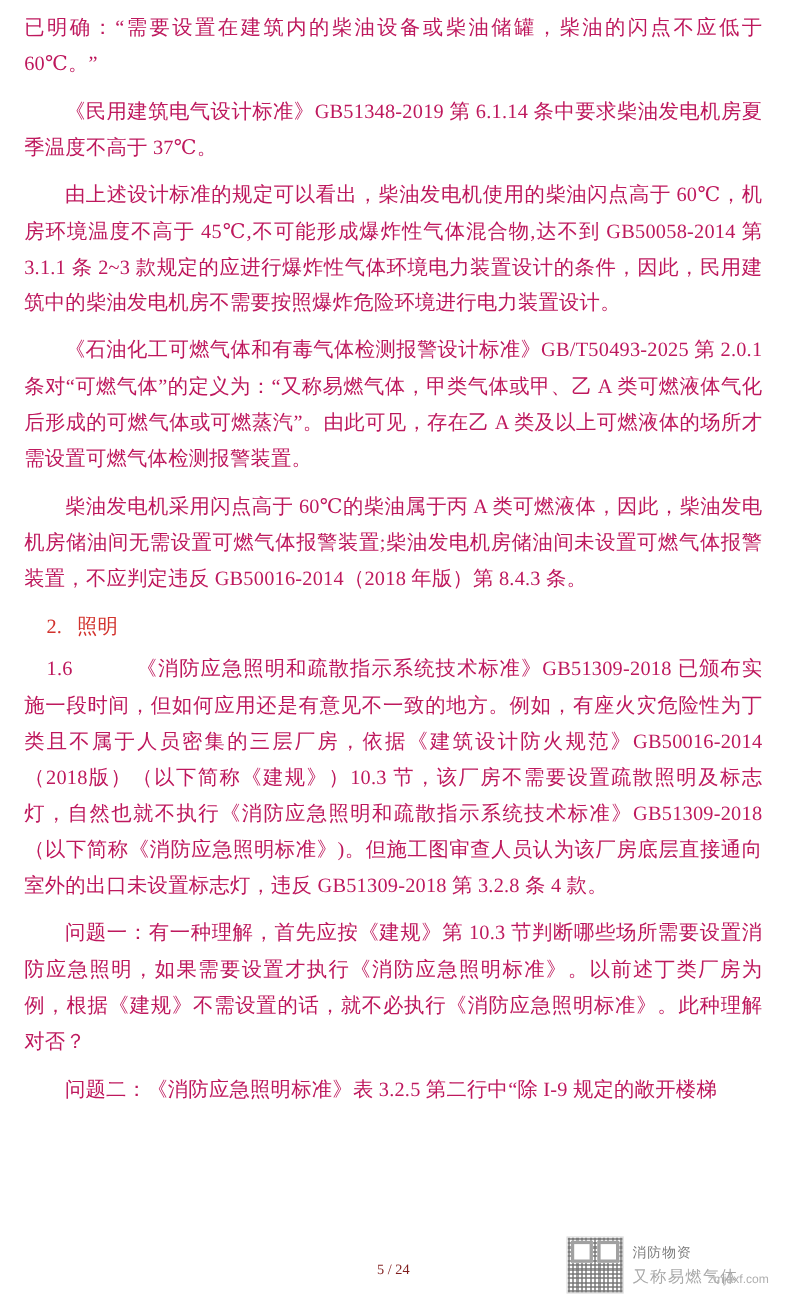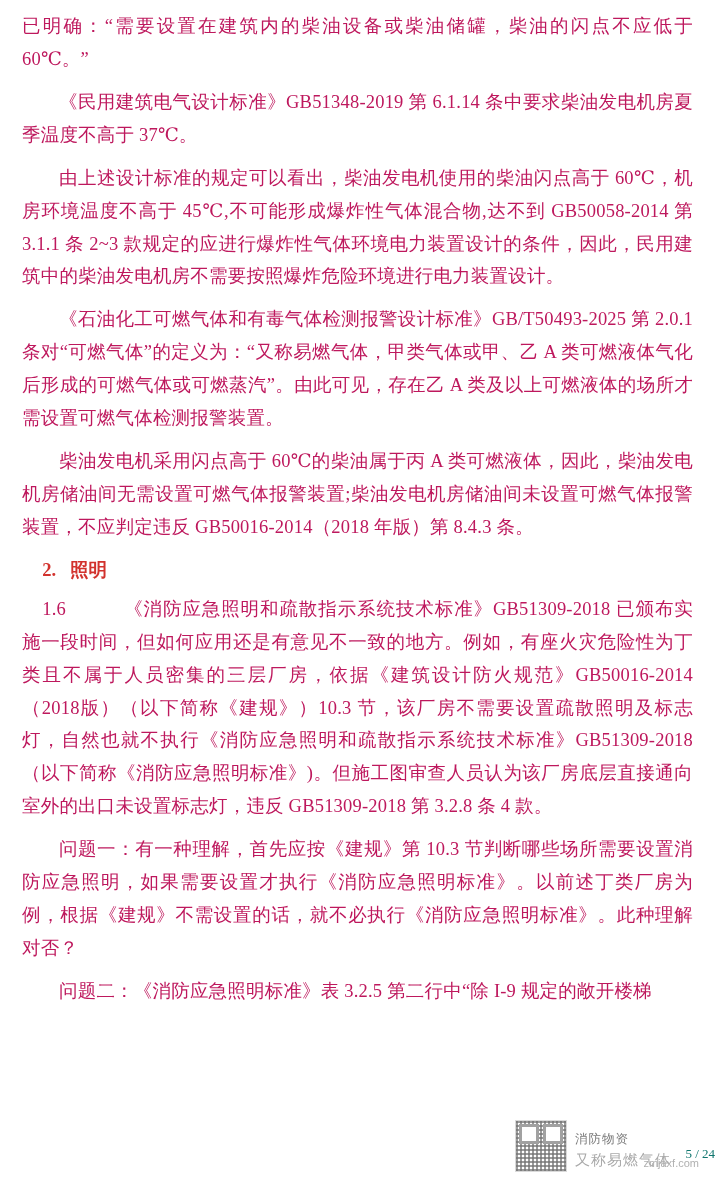--- a/index.html
+++ b/index.html
@@ -39,46 +39,46 @@
   }
   .gap-before {
     margin-top: 22px;
   }
   .section-head {
     font-size: 18.5px;
     line-height: 1.78;
     margin: 0 0 6px 0;
     text-indent: 1.1em;
     color: #d2322d;
-    font-weight: bold;
   }
   .sub-head {
     text-indent: 1.1em;
   }
   .tabgap {
     display: inline-block;
     width: 3.1em;
   }
   .footer-page {
     position: absolute;
     left: 0;
     right: 0;
     bottom: 26px;
-    text-align: right;
+    text-align: center;
     font-size: 13px;
-    color: #0f766e;
+    color: #7f1d1d;
     font-family: "Liberation Serif", serif;
   }
   .watermark {
     position: absolute;
     right: 14px;
     bottom: 8px;
     width: 186px;
     height: 60px;
     display: flex;
+    align-items: center;
     gap: 8px;
   }
   .wm-qr {
     width: 52px;
     height: 52px;
     background:
       repeating-linear-gradient(0deg, #4a4a4a 0 2px, #ffffff 2px 4px),
       repeating-linear-gradient(90deg, #4a4a4a 0 2px, #ffffff 2px 4px);
     background-blend-mode: multiply;
     opacity: 0.55;

